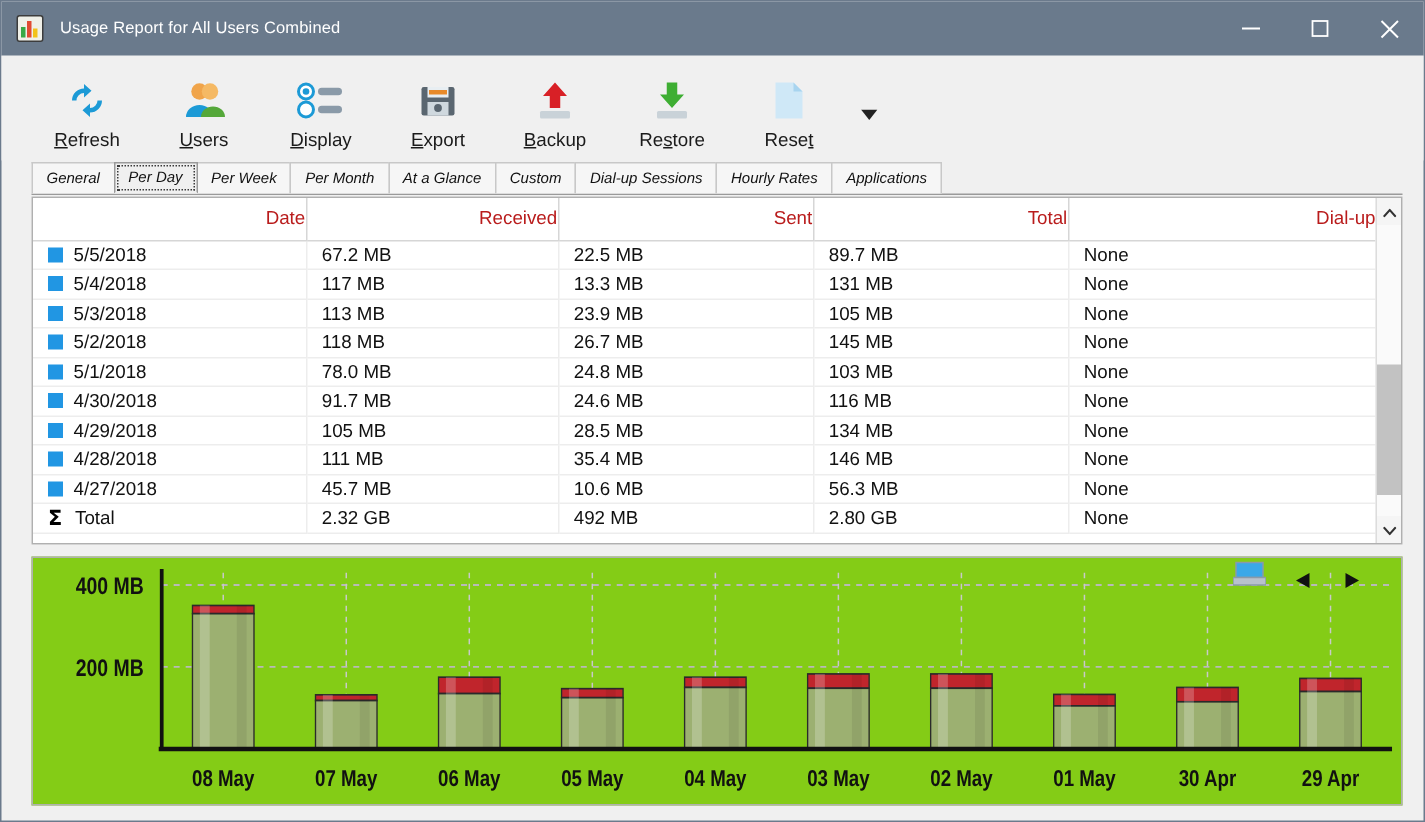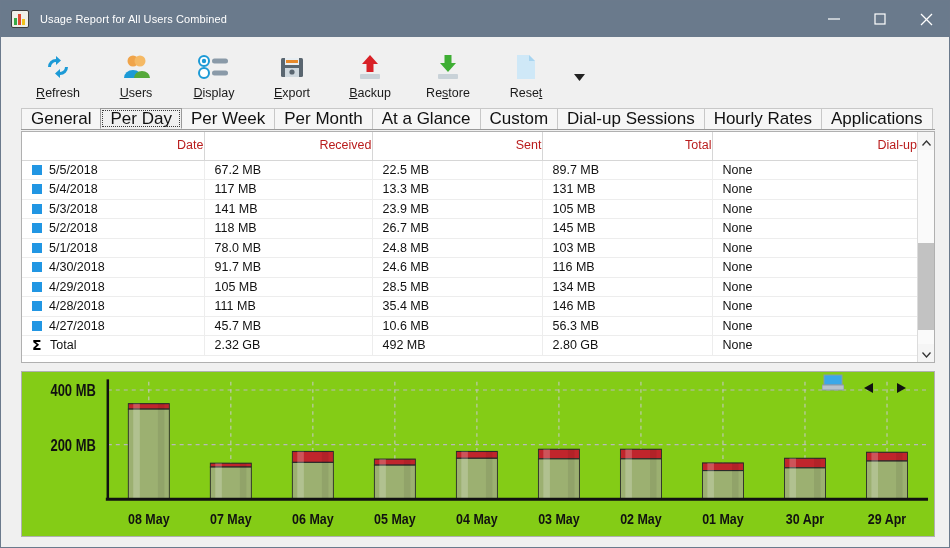--- a/index.html
+++ b/index.html
@@ -105,29 +105,30 @@
     margin: 0 14px 0 20px;
     display: flex;
     align-items: flex-end;
     border-bottom: 1px solid #9a9a9a;
     position: relative;
     top: 1px;
   }
   .tab {
     height: 21px;
     padding: 0 9px;
-    font-size: 17px;
+    font-size: 10px;
     color: #111111;
     display: flex;
     align-items: center;
     background: #f6f6f6;
     border: 1px solid #c8c8c8;
     border-bottom: none;
     margin-right: -1px;
     white-space: nowrap;
+    font-style: italic;
   }
   .tab.active {
     background: #f0f0f0;
     border: 1px solid #9a9a9a;
     border-bottom: 1px solid #f0f0f0;
     outline: 1px dotted #3a3a3a;
     outline-offset: -3px;
     position: relative;
     z-index: 3;
     font-weight: normal;
@@ -398,21 +399,21 @@
             </tr>
             <tr>
               <td><span class="sq" style="background: rgb(33, 150, 227);"></span><span>5/4/2018</span></td>
               <td>117 MB</td>
               <td>13.3 MB</td>
               <td>131 MB</td>
               <td>None</td>
             </tr>
             <tr>
               <td><span class="sq" style="background: rgb(33, 150, 227);"></span><span>5/3/2018</span></td>
-              <td>141 MB</td>
+              <td>113 MB</td>
               <td>23.9 MB</td>
               <td>105 MB</td>
               <td>None</td>
             </tr>
             <tr>
               <td><span class="sq" style="background: rgb(33, 150, 227);"></span><span>5/2/2018</span></td>
               <td>118 MB</td>
               <td>26.7 MB</td>
               <td>145 MB</td>
               <td>None</td>

